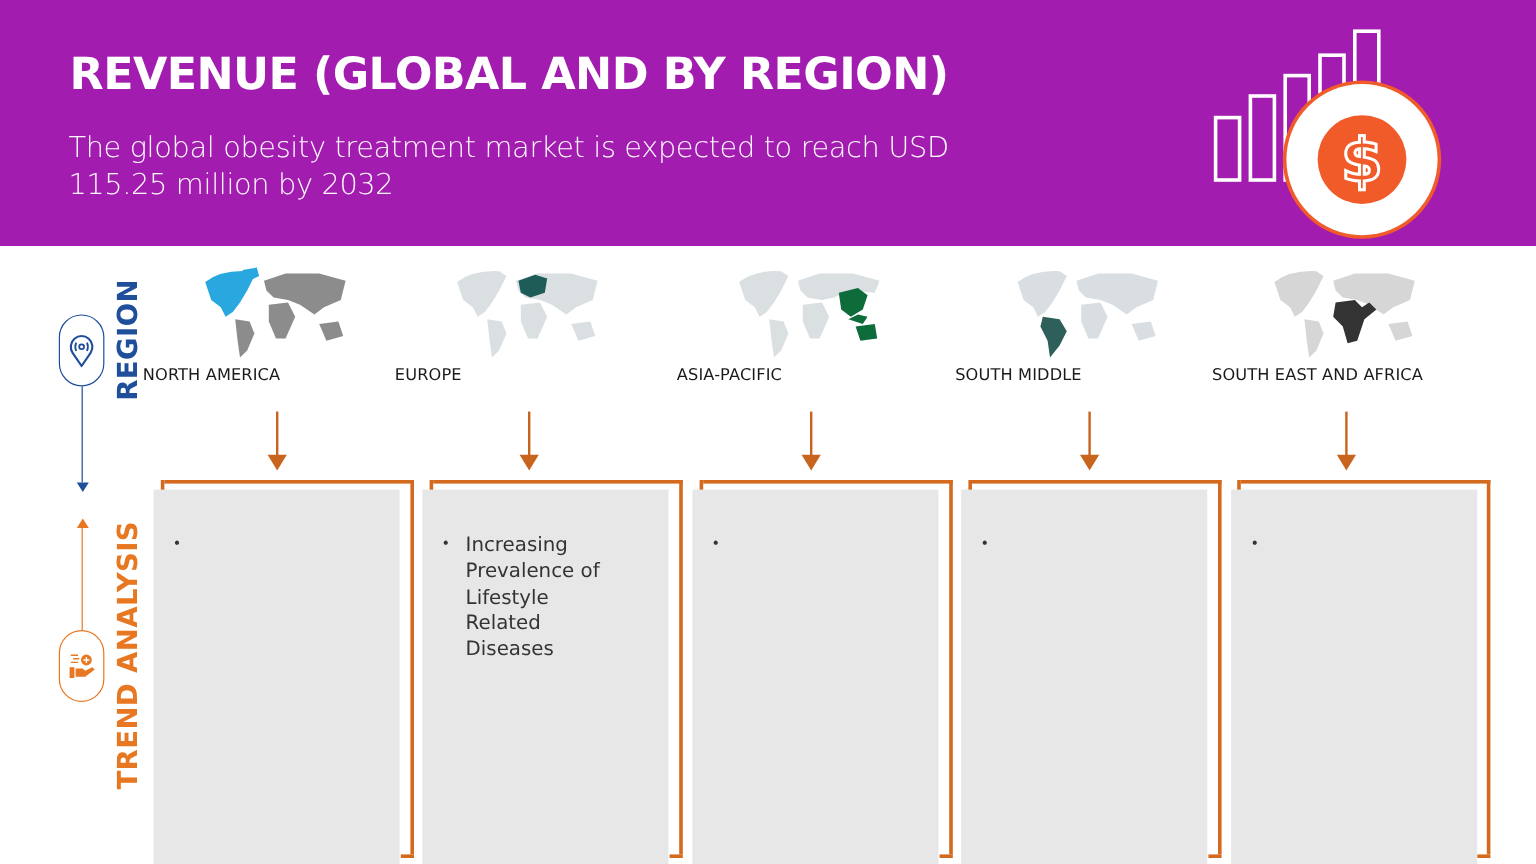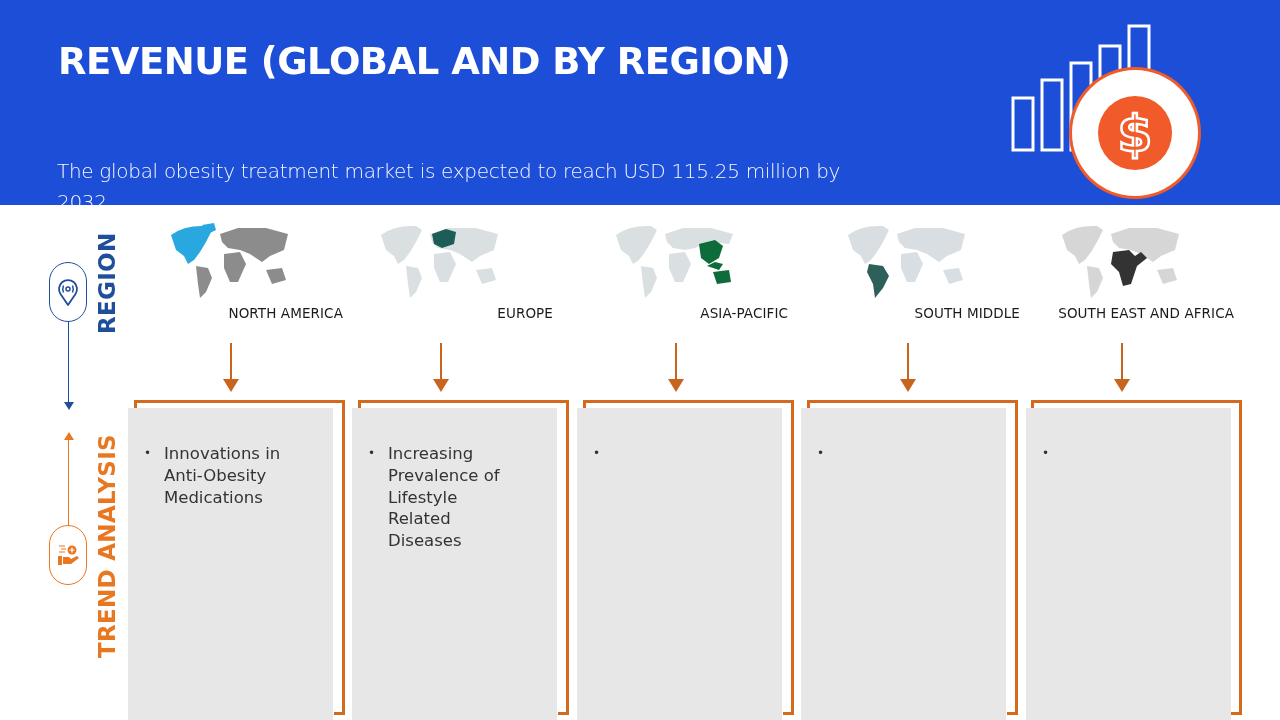--- a/index.html
+++ b/index.html
@@ -1,33 +1,32 @@
 <!DOCTYPE html>
 <html><head>
 <meta charset="utf-8">
 <style>
   * { box-sizing: border-box; margin: 0; padding: 0; }
   html, body { width: 1280px; height: 720px; overflow: hidden; background: #ffffff; }
   body { position: relative; font-family: "Liberation Sans", sans-serif; }
 
   .header {
     position: absolute; left: 0; top: 0; width: 1280px; height: 205px;
-    background: #1d4ed8;
+    background: #a21caf;
   }
   .header-title {
     position: absolute; left: 58px; top: 40px;
     color: #ffffff; font-family: "DejaVu Sans", sans-serif; font-weight: bold;
     font-size: 37px; letter-spacing: -0.5px; white-space: nowrap;
   }
   .header-subtitle {
     position: absolute; left: 57px; top: 108px; width: 790px;
     color: #ffffff; font-family: "DejaVu Sans", sans-serif; font-weight: 200;
-    font-size: 20px; line-height: 31px; letter-spacing: -0.3px;
+    font-size: 24px; line-height: 31px; letter-spacing: -0.3px;
     opacity: 0.97;
-    margin-top: 48px;
   }
   .header-icon { position: absolute; left: 1005px; top: 20px; width: 200px; height: 180px; }
 
   
   .rail-pill {
     position: absolute; width: 38px; height: 60px; border-radius: 19px; background: #fff;
   }
   .rail-pill.region { left: 49px; top: 262px; border: 1.3px solid #1F4E9A; }
   .rail-pill.trend { left: 49px; top: 525px; border: 1.3px solid #E87722; }
   .rail-pill svg { position: absolute; left: 7px; top: 16px; }
@@ -47,21 +46,21 @@
     font-family: "DejaVu Sans", sans-serif; font-weight: bold; white-space: nowrap;
     font-size: 23px; letter-spacing: 0.3px;
   }
   .rail-label.region { left: 94px; top: 334px; color: #1F4E9A; }
   .rail-label.trend { left: 94px; top: 658px; color: #E87722; }
 
   
   .region-col { position: absolute; top: 215px; width: 224px; height: 180px; }
   .region-map { position: absolute; top: 5px; left: 50%; transform: translateX(-50%); width: 130px; height: 80px; }
   .region-name {
-    position: absolute; top: 90px; left: 0; width: 100%; text-align: right;
+    position: absolute; top: 90px; left: 0; width: 100%; text-align: left;
     font-family: "DejaVu Sans", sans-serif; font-size: 13.5px; color: #1a1a1a; letter-spacing: 0.1px;
     white-space: nowrap;
   }
   .region-arrow-line { position: absolute; top: 128px; left: 50%; width: 2px; height: 38px; margin-left: -1px; background: #C8641E; }
   .region-arrow-head {
     position: absolute; top: 164px; left: 50%; margin-left: -8px; width: 0; height: 0;
     border-left: 8px solid transparent; border-right: 8px solid transparent; border-top: 13px solid #C8641E;
   }
 
   
@@ -199,21 +198,20 @@
   </svg>
   <div class="region-name">SOUTH EAST AND AFRICA</div>
   <div class="region-arrow-line"></div>
   <div class="region-arrow-head"></div>
 </div>
 
 <div class="trend-frame" style="left:137px;"></div>
 <div class="trend-box" style="left:128px;">
   <div class="trend-text">
     <span class="trend-bullet">•</span>
-    <span class="trend-content">Innovations in Anti-Obesity Medications</span>
   </div>
 </div>
 
 <div class="trend-frame" style="left:361px;"></div>
 <div class="trend-box" style="left:352px;">
   <div class="trend-text" style="right:40px;">
     <span class="trend-bullet">•</span>
     <span class="trend-content">Increasing Prevalence of Lifestyle Related Diseases</span>
   </div>
 </div>

